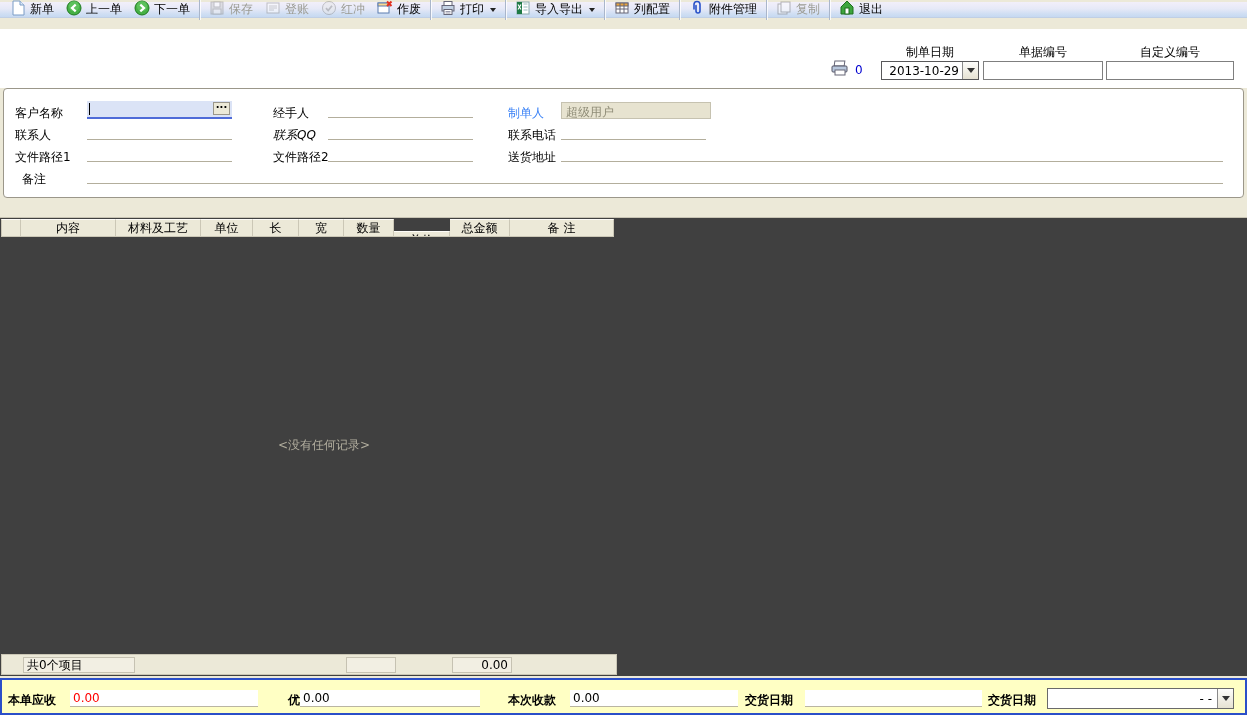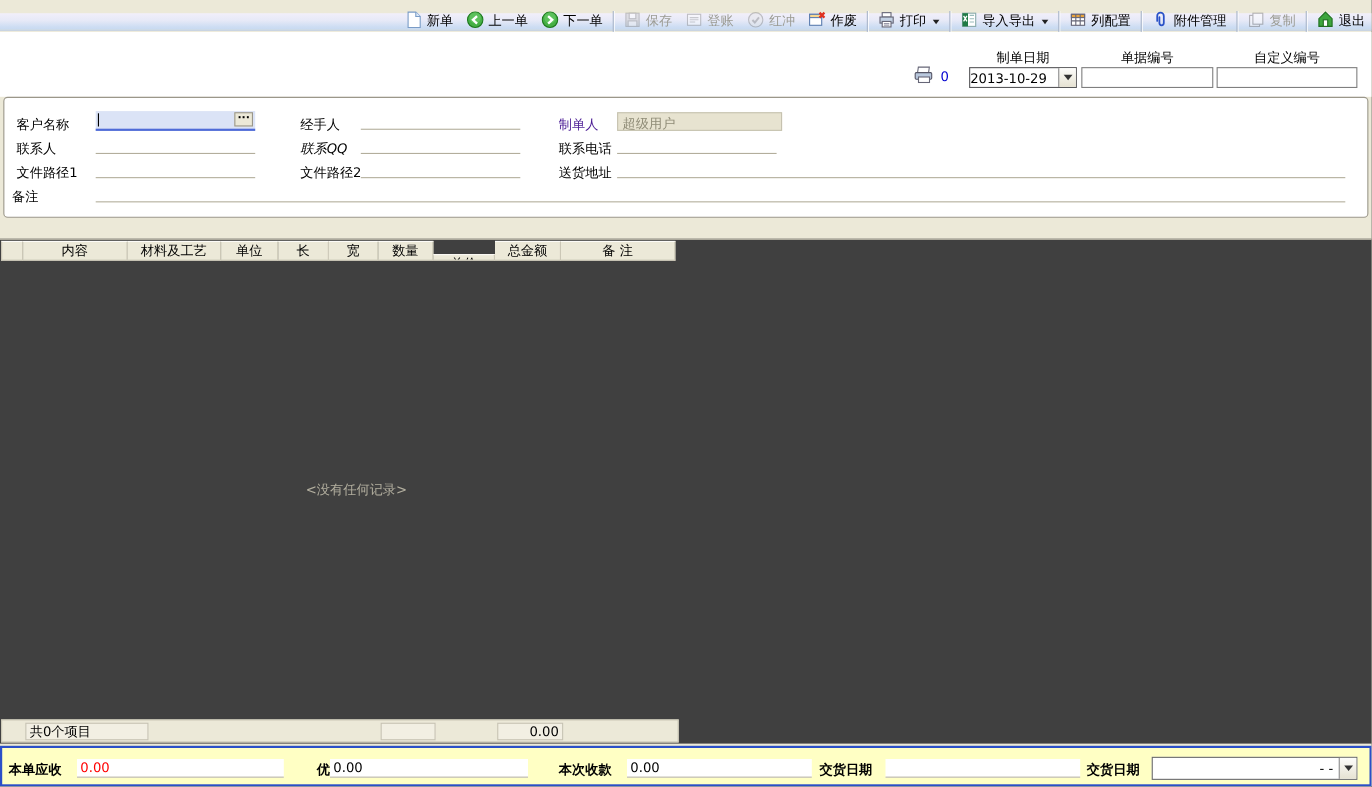--- a/index.html
+++ b/index.html
@@ -7,25 +7,24 @@
   body {
     position: relative;
     background: #ece9d8;
     font-family: "DejaVu Sans", "Liberation Sans", sans-serif;
     font-size: 12px;
     color: #000;
     overflow: hidden;
   }
   
   .toolbar {
-    position:absolute; top:12px; left:0; width:1247px; height:16px;
+    position:absolute; top:2px; left:0; width:1247px; height:16px;
     background: linear-gradient(180deg,#f2effa 0%,#e6e9f7 45%,#cfdef3 80%,#c6d9f1 100%);
     display:flex; align-items:center; padding-left:4px;
     border-bottom:1px solid #c0cfe4;
-    justify-content:flex-end;
   }
   .tbtn {
     display:flex; align-items:center; gap:4px;
     padding:2px 6px; height:24px; cursor:default; white-space:nowrap;
     font-size:12px;
   }
   .tbtn.disabled { color:#9b9b93; }
   .tbtn.disabled svg { filter:grayscale(1) opacity(.45); }
   .tsep { width:1px; height:20px; background:#aab6ca; margin:0 3px; box-shadow:1px 0 0 rgba(255,255,255,.8); }
   .dd { width:0; height:0; border-left:3.5px solid transparent; border-right:3.5px solid transparent; border-top:4px solid #222; margin-left:2px; }
@@ -33,36 +32,36 @@
 
   
   .header-area { position:absolute; top:29px; left:0; width:1247px; height:59px; background:#fff; }
   .page-title { position:absolute; left:8px; top:16px; font-size:19px; font-weight:bold; letter-spacing:1px; }
   .page-status { font-size:11px; font-weight:bold; text-decoration:underline; letter-spacing:0; margin-left:4px; }
   .print-count-wrap { position:absolute; left:830px; top:31px; display:flex; align-items:center; gap:5px; }
   .print-count { color:#0000d0; font-size:12px; }
   .hdr-label { position:absolute; top:15px; font-size:12px; text-align:center; }
   .hdr-field { position:absolute; top:32px; height:19px; background:#fff; border:1px solid #7f7f7f; }
   .date-combo { left:881px; width:98px; border:1px solid #58585a; display:flex; align-items:center; }
-  .date-combo .val { flex:1; text-align:left; padding-right:3px; font-size:12px; }
+  .date-combo .val { flex:1; text-align:right; padding-right:3px; font-size:12px; }
   .combo-btn {
     width:16px; height:100%; border-left:1px solid #8a8a8a;
     background:linear-gradient(180deg,#fdfdfb,#e6e2d2); display:flex; align-items:center; justify-content:center;
   }
   .combo-btn .arr { width:0;height:0;border-left:4px solid transparent;border-right:4px solid transparent;border-top:5px solid #333; }
   .hdr-input { padding:0 3px; font-size:12px; font-family:inherit; }
   input.hdr-field { outline:none; }
 
   
   .form-panel {
     position:absolute; top:88px; left:3px; width:1241px; height:110px;
     background:#fff; border:1px solid #9b978a; border-radius:4px;
   }
   .flabel { position:absolute; font-size:12px; white-space:nowrap; }
-  .flabel.grayed { color:#4c1d95; }
+  .flabel.grayed { color:#3b82f6; }
   .ufield { position:absolute; height:17px; border-bottom:1px solid #b3ae9c; background:#fff; }
   .cust-field {
     position:absolute; height:18px; background:#dbe3f6; border-bottom:2px solid #4f6bd8;
     display:flex; align-items:center;
   }
   .caret { width:1px; height:12px; background:#000; margin-left:2px; }
   .ellipsis-btn {
     position:absolute; right:2px; top:1px; width:17px; height:13px;
     background:#ece9d8; border:1px solid #9a968a; font-size:10px; font-weight:bold;
     line-height:10px; text-align:center; cursor:pointer;
@@ -261,21 +260,21 @@
   <div class="flabel" style="left:504px;top:38px;">联系电话</div>
   <div class="ufield" style="left:557px;top:34px;width:145px;"><span></span></div>
 
   <div class="flabel" style="left:11px;top:60px;">文件路径1</div>
   <div class="ufield" style="left:83px;top:56px;width:145px;"><span></span></div>
   <div class="flabel" style="left:269px;top:60px;">文件路径2</div>
   <div class="ufield" style="left:324px;top:56px;width:145px;"><span></span></div>
   <div class="flabel" style="left:504px;top:60px;">送货地址</div>
   <div class="ufield" style="left:557px;top:56px;width:662px;"><span></span></div>
 
-  <div class="flabel" style="left:7px;top:82px;">备注</div>
+  <div class="flabel" style="left:18px;top:82px;">备注</div>
   <div class="ufield" style="left:83px;top:78px;width:1136px;"><span></span></div>
 </div>
 
 <div class="table-section">
   <div class="grid-header">
     <div class="gh-cell" style="width:20px;"></div>
     <div class="gh-cell" style="width:95px;">内容</div>
     <div class="gh-cell" style="width:85px;">材料及工艺</div>
     <div class="gh-cell" style="width:52px;">单位</div>
     <div class="gh-cell" style="width:46px;">长</div>

